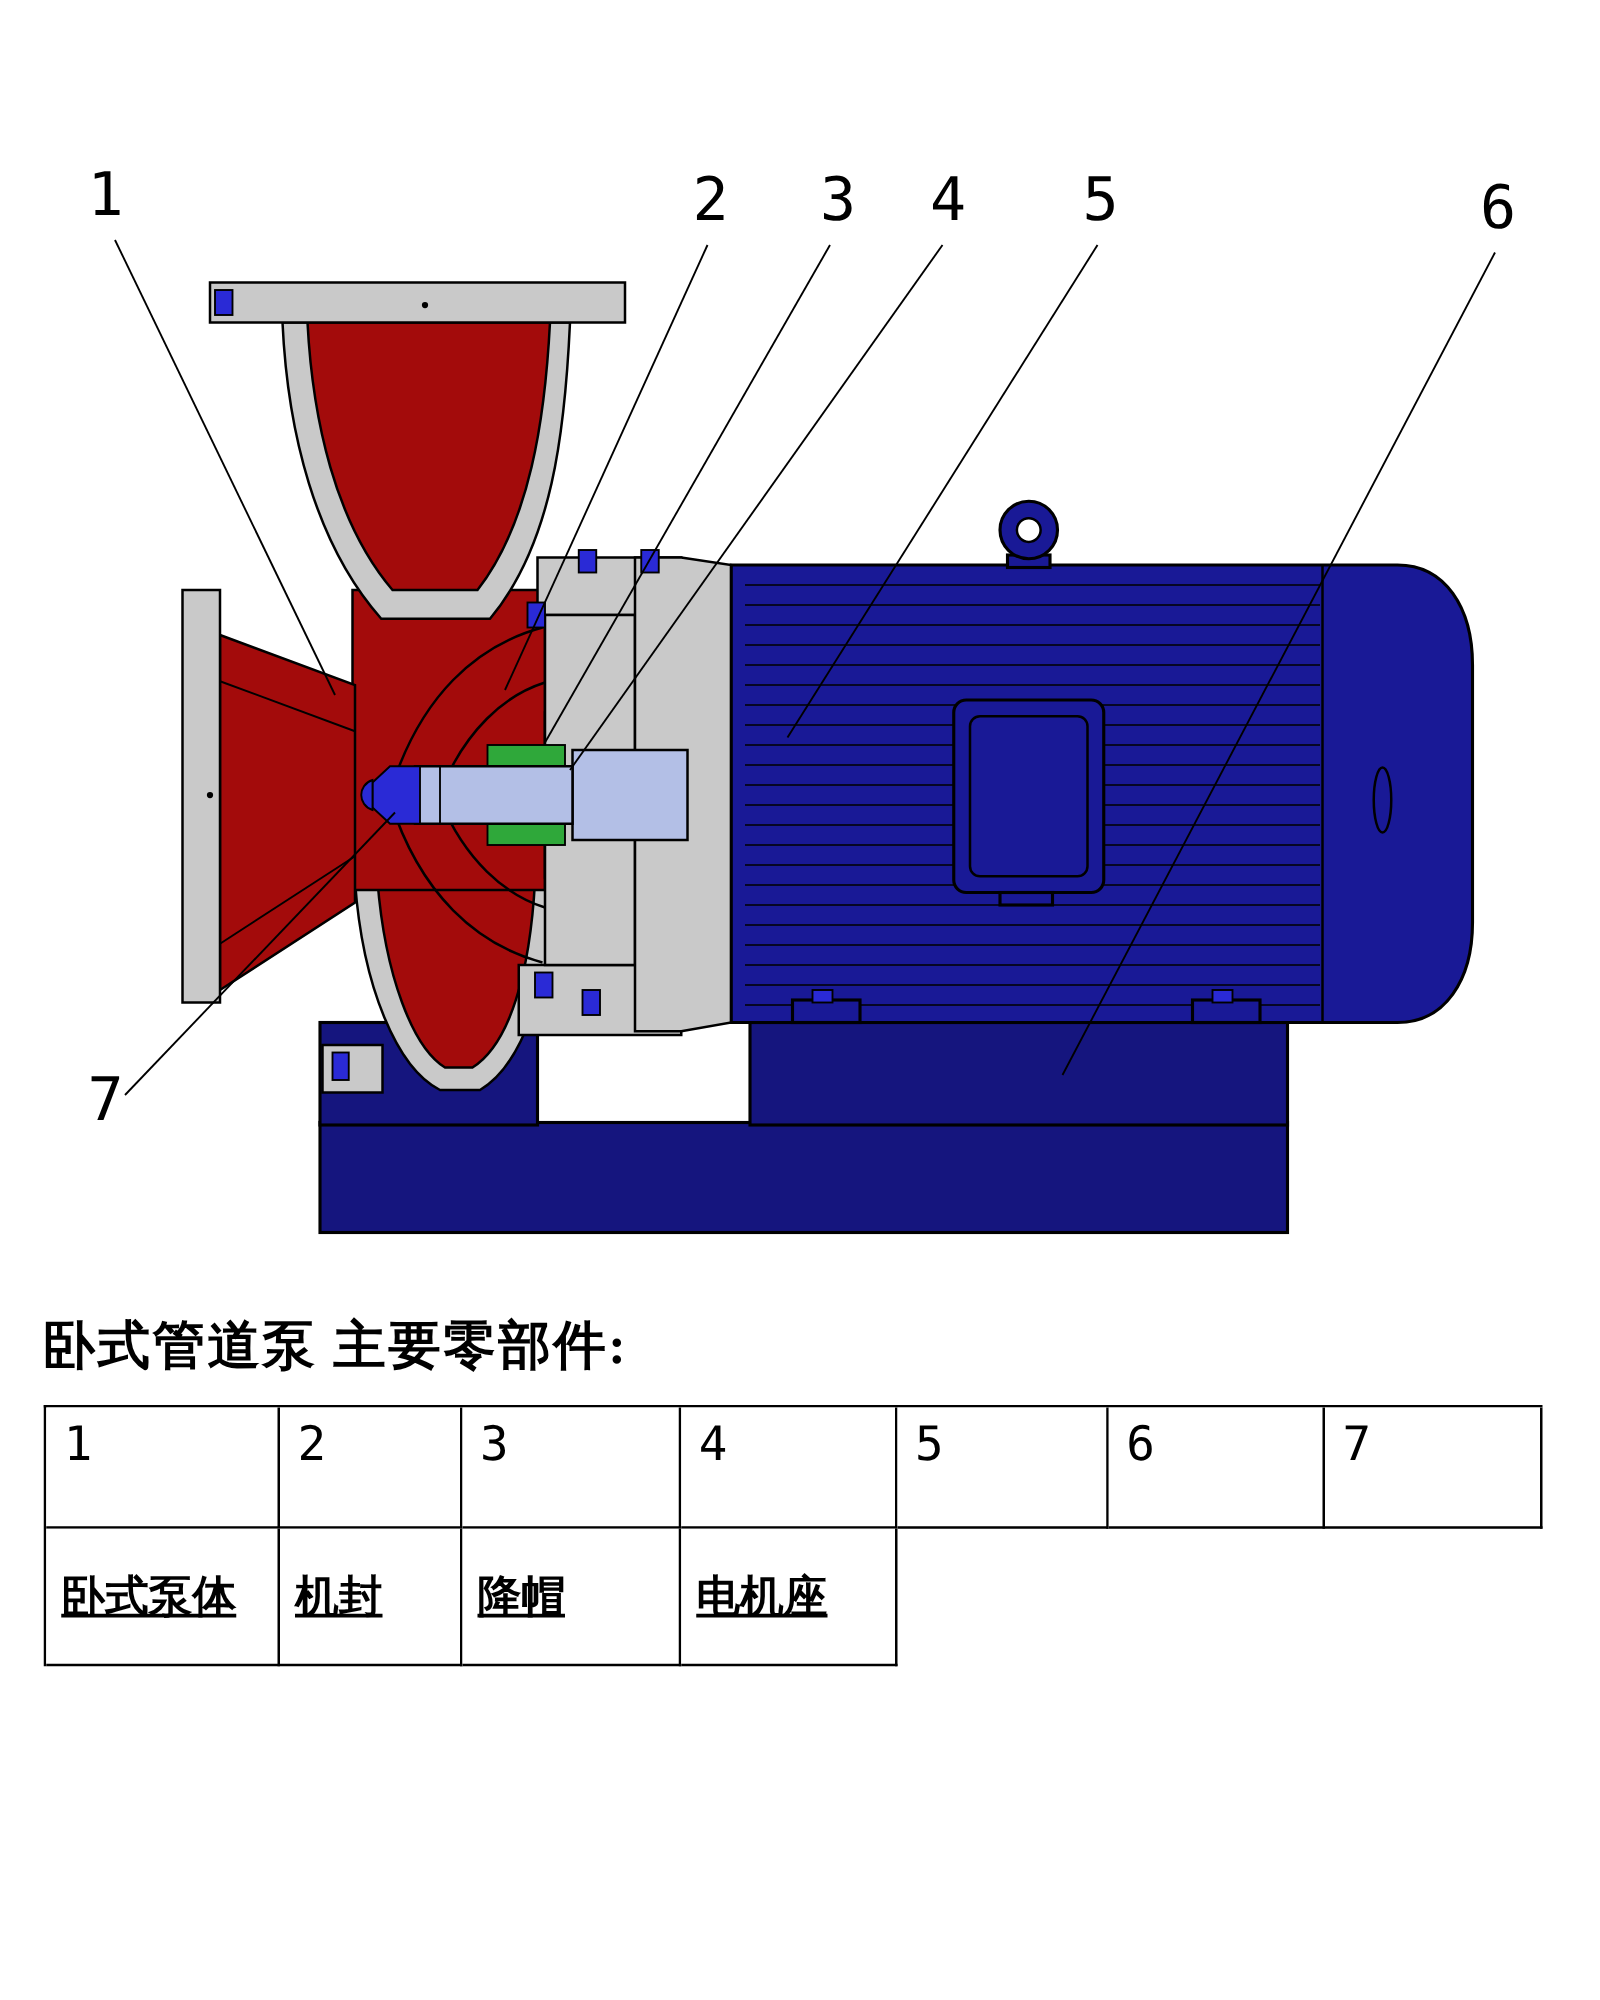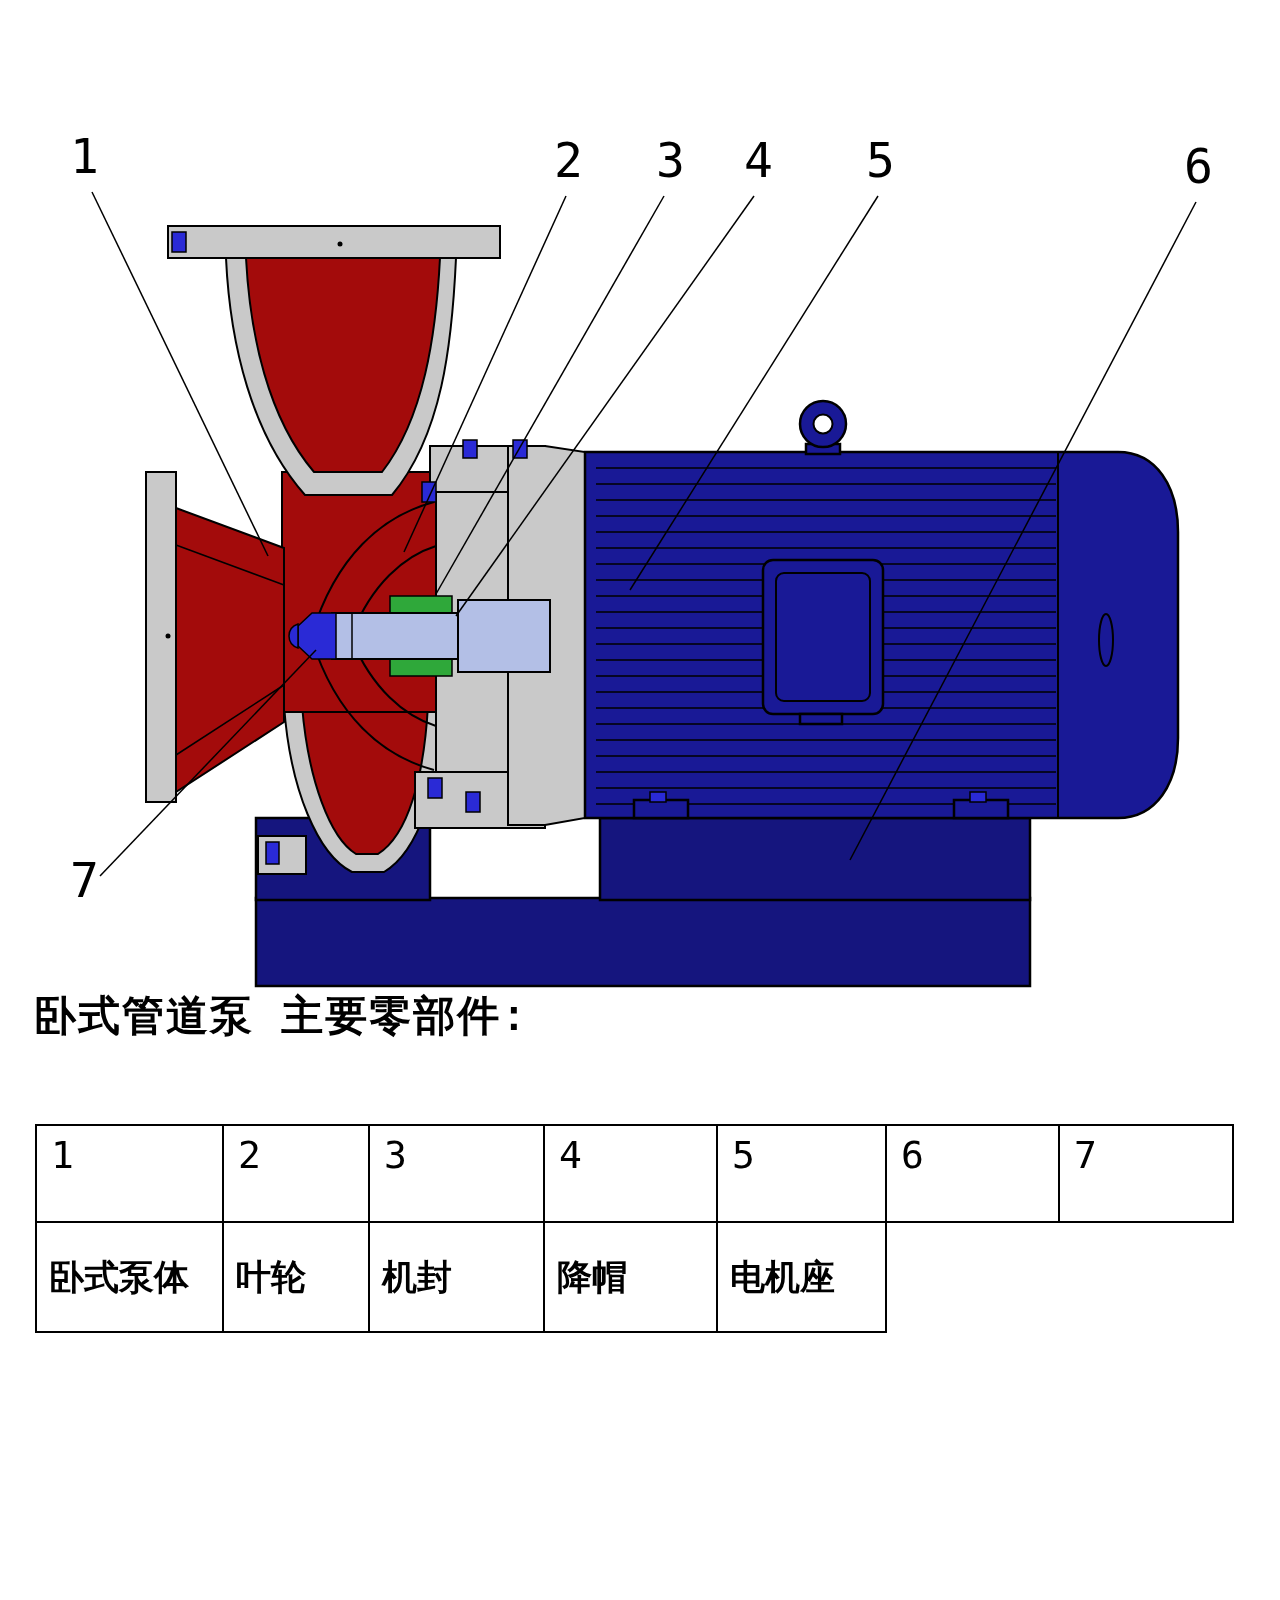--- a/index.html
+++ b/index.html
@@ -14,34 +14,34 @@
   .base  {fill:var(--base-blue,#15157e);stroke:#000;stroke-width:2.5;}
   .shaft {fill:var(--shaft-blue,#b3bfe6);stroke:#000;stroke-width:2;}
   .green {fill:var(--seal-green,#2fa83a);stroke:#000;stroke-width:1.5;}
   .bolt  {fill:var(--bolt-blue,#2a2ad6);stroke:#000;stroke-width:1.5;}
   .ln    {stroke:#000;fill:none;}
   .leader{stroke:#000;stroke-width:1.5;fill:none;}
 
   .callout{position:absolute;font-family:"DejaVu Sans Mono","Liberation Mono",monospace;
            font-size:48px;line-height:1;color:#000;}
 
-  .fig-title{position:absolute;left:34px;top:988px;font-size:42px;font-weight:bold;
-             letter-spacing:2px;font-family:Liberation Mono, monospace;}
+  .fig-title{position:absolute;left:34px;top:1048px;font-size:42px;font-weight:bold;
+             letter-spacing:2px;font-family:Liberation Serif, serif;}
 
   .parts-table{position:absolute;left:35px;top:1124px;
                display:grid;
                grid-template-columns:187px 146px 175px 173px 169px 173px 174px;
                grid-template-rows:97px 110px;
                border-top:2px solid #000;border-left:2px solid #000;}
   .parts-table .cell{border-right:2px solid #000;border-bottom:2px solid #000;
                      box-sizing:border-box;background:#fff;}
   .cell.num{padding:10px 0 0 14px;font-family:"DejaVu Sans Mono","Liberation Mono",monospace;
             font-size:38px;line-height:1;}
   .cell.name{display:flex;align-items:center;padding-left:12px;
-             font-size:35px;font-weight:bold;font-family:"DejaVu Sans",sans-serif;}
+             font-size:35px;font-weight:bold;font-family:"DejaVu Sans",sans-serif;text-decoration:underline;}
 </style>
 </head>
 <body>
 
 <div class="page">
 
   <svg class="diagram" viewBox="0 0 1280 1040">
 
     <g>
       <rect class="base" x="256" y="898" width="774" height="88"></rect>
@@ -161,19 +161,18 @@
 
   <div class="parts-table">
     <div class="cell num">1</div>
     <div class="cell num">2</div>
     <div class="cell num">3</div>
     <div class="cell num">4</div>
     <div class="cell num">5</div>
     <div class="cell num">6</div>
     <div class="cell num">7</div>
     <div class="cell name">卧式泵体</div>
-    <div class="cell name">叶轮</div>
     <div class="cell name">机封</div>
     <div class="cell name">降帽</div>
     <div class="cell name">电机座</div>
   </div>
 
 </div>
 
 </body></html>

